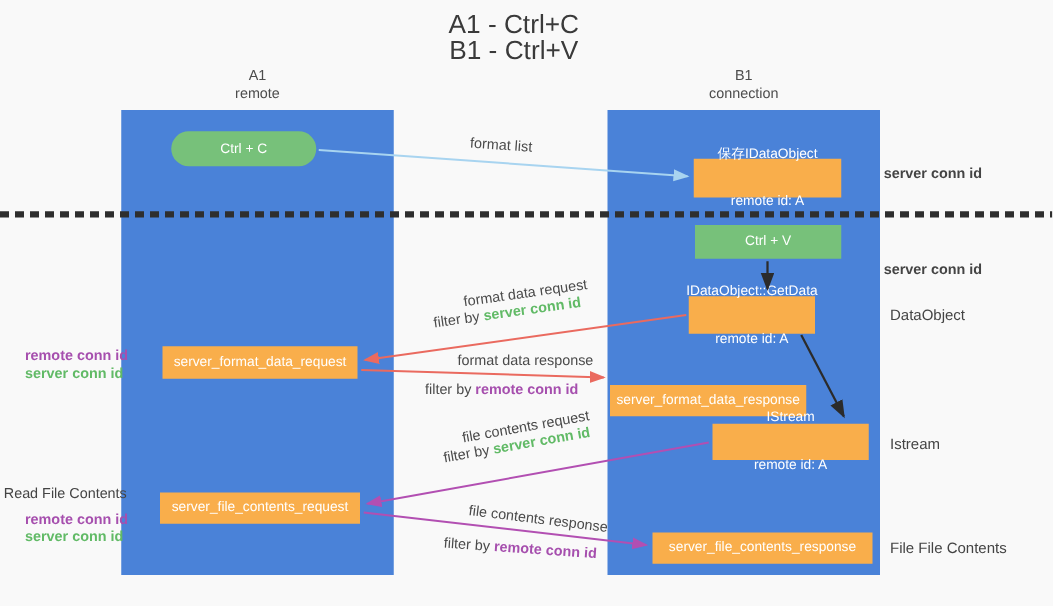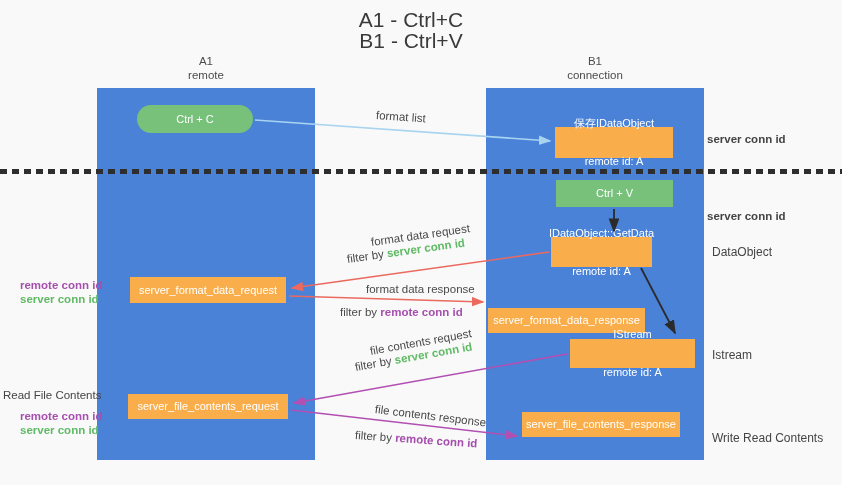--- a/index.html
+++ b/index.html
@@ -84,21 +84,21 @@
 
   <div class="node orange" style="left:570px;top:339px;width:125px;height:29px;">
     <div>IStream</div>
     <div>remote id: A</div>
   </div>
 
   <div class="node orange" style="left:128px;top:394px;width:160px;height:25px;">
     <div>server_file_contents_request</div>
   </div>
 
-  <div class="node orange" style="left:522px;top:412px;width:158px;height:25px;">
+  <div class="node orange" style="left:522px;top:426px;width:176px;height:25px;">
     <div>server_file_contents_response</div>
   </div>
 
   <div class="msg" style="left:376px;top:109px;transform:rotate(4deg);">format list</div>
 
   <div class="msg" style="left:371px;top:236px;transform:rotate(-8deg);">format data request</div>
   <div class="msg" style="left:347px;top:253px;transform:rotate(-8deg);"><span>filter by</span>&nbsp;<span class="green-t">server conn id</span></div>
 
   <div class="msg" style="left:366px;top:283px;">format data response</div>
   <div class="msg" style="left:340px;top:306px;"><span>filter by</span>&nbsp;<span class="purple-t">remote conn id</span></div>
@@ -106,21 +106,21 @@
   <div class="msg" style="left:370px;top:345px;transform:rotate(-10deg);">file contents request</div>
   <div class="msg" style="left:355px;top:361px;transform:rotate(-10deg);"><span>filter by</span>&nbsp;<span class="green-t">server conn id</span></div>
 
   <div class="msg" style="left:375px;top:403px;transform:rotate(7deg);">file contents response</div>
   <div class="msg" style="left:355px;top:429px;transform:rotate(4deg);"><span>filter by</span>&nbsp;<span class="purple-t">remote conn id</span></div>
 
   <div class="ann green-t" style="left:707px;top:133px;">server conn id</div>
   <div class="ann green-t" style="left:707px;top:210px;">server conn id</div>
   <div class="ann" style="left:712px;top:245px;font-size:12px;">DataObject</div>
   <div class="ann" style="left:712px;top:348px;font-size:12px;">Istream</div>
-  <div class="ann" style="left:712px;top:431px;font-size:12px;">Write Read Contents</div>
+  <div class="ann" style="left:712px;top:431px;font-size:12px;">File File Contents</div>
 
   <div class="ann small-stack" style="left:20px;top:279px;">
     <div class="purple-t">remote conn id</div>
     <div class="green-t">server conn id</div>
   </div>
   <div class="ann" style="left:3px;top:389px;">Read File Contents</div>
   <div class="ann small-stack" style="left:20px;top:410px;">
     <div class="purple-t">remote conn id</div>
     <div class="green-t">server conn id</div>
   </div>

